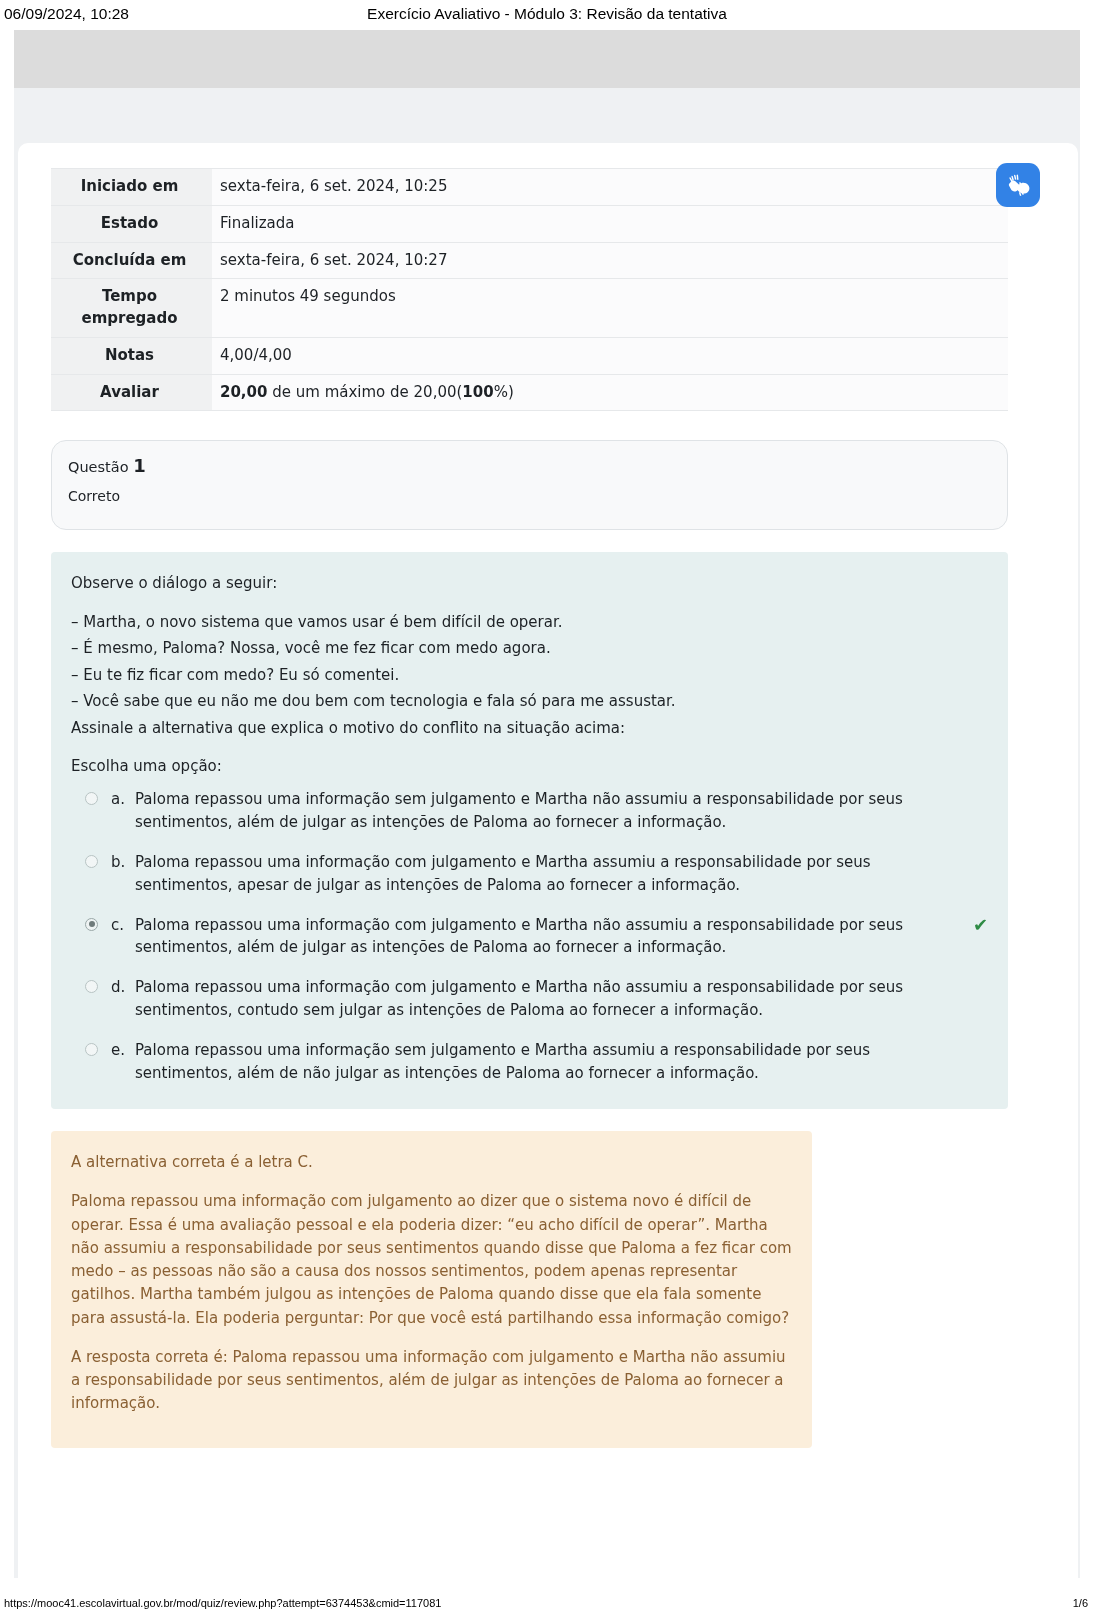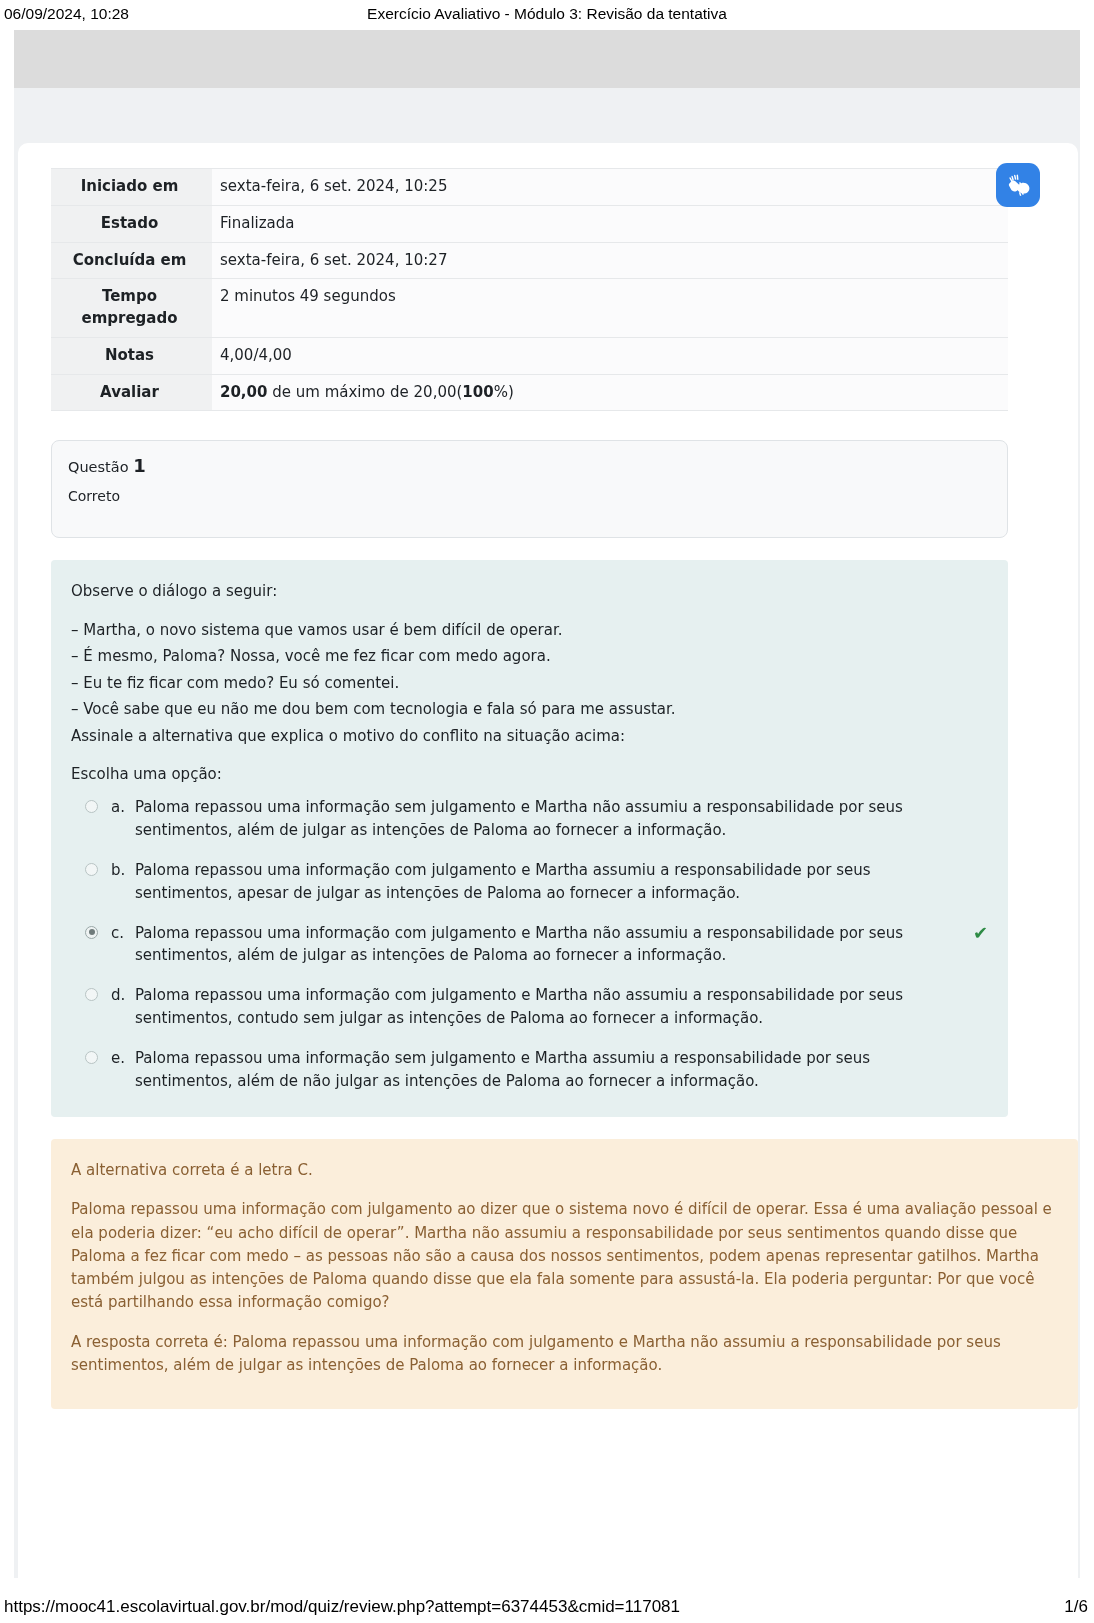--- a/index.html
+++ b/index.html
@@ -90,22 +90,22 @@
   }
   .tall-row th, .tall-row td { height: 52px; }
   td b, th b { font-weight: bold; }
 
   
   .qheader {
     margin-top: 29px;
     width: 957px;
     background: #f8f9fa;
     border: 1px solid #dfe3e6;
-    border-radius: 8px;
-    padding: 14px 16px 24px 16px;
+    border-radius: 15px;
+    padding: 14px 16px 16px 16px;
   }
   .qheader .qno {
     font-size: 14.5px;
     color: #1d2125;
     margin: 0 0 12px 0;
   }
   .qheader .qno b { font-size: 18px; font-weight: bold; }
   .qheader .qstate,
   .qheader .qgrade {
     font-size: 14px; color: #1d2125;
@@ -177,37 +177,37 @@
     right: 0; top: 2px;
     color: #2e8b45;
     font-size: 18px;
     font-weight: bold;
     line-height: 1;
   }
 
   
   .feedback {
     margin-top: 22px;
-    width: 1027px;
+    width: 761px;
     background: #fbeedb;
     border-radius: 4px;
     padding: 20px 20px 24px 20px;
     color: #8a6033;
     font-size: 15px;
     line-height: 1.55;
   }
   .feedback p { margin: 0 0 16px 0; }
   .feedback p:last-child { margin-bottom: 8px; }
 
   
   .print-footer {
     position: absolute; left: 0; bottom: 4px;
     width: 1094px; height: 24px;
     font-family: "Liberation Sans", sans-serif;
-    font-size: 17px; color: #000;
+    font-size: 11px; color: #000;
   }
   .print-footer .pf-url { position: absolute; left: 4px; top: 2px; }
   .print-footer .pf-page { position: absolute; right: 6px; top: 2px; }
 </style>
 </head>
 <body>
 
 <div class="print-header">
   <span class="ph-date">06/09/2024, 10:28</span>
   <span class="ph-title">Exercício Avaliativo - Módulo 3: Revisão da tentativa</span>

